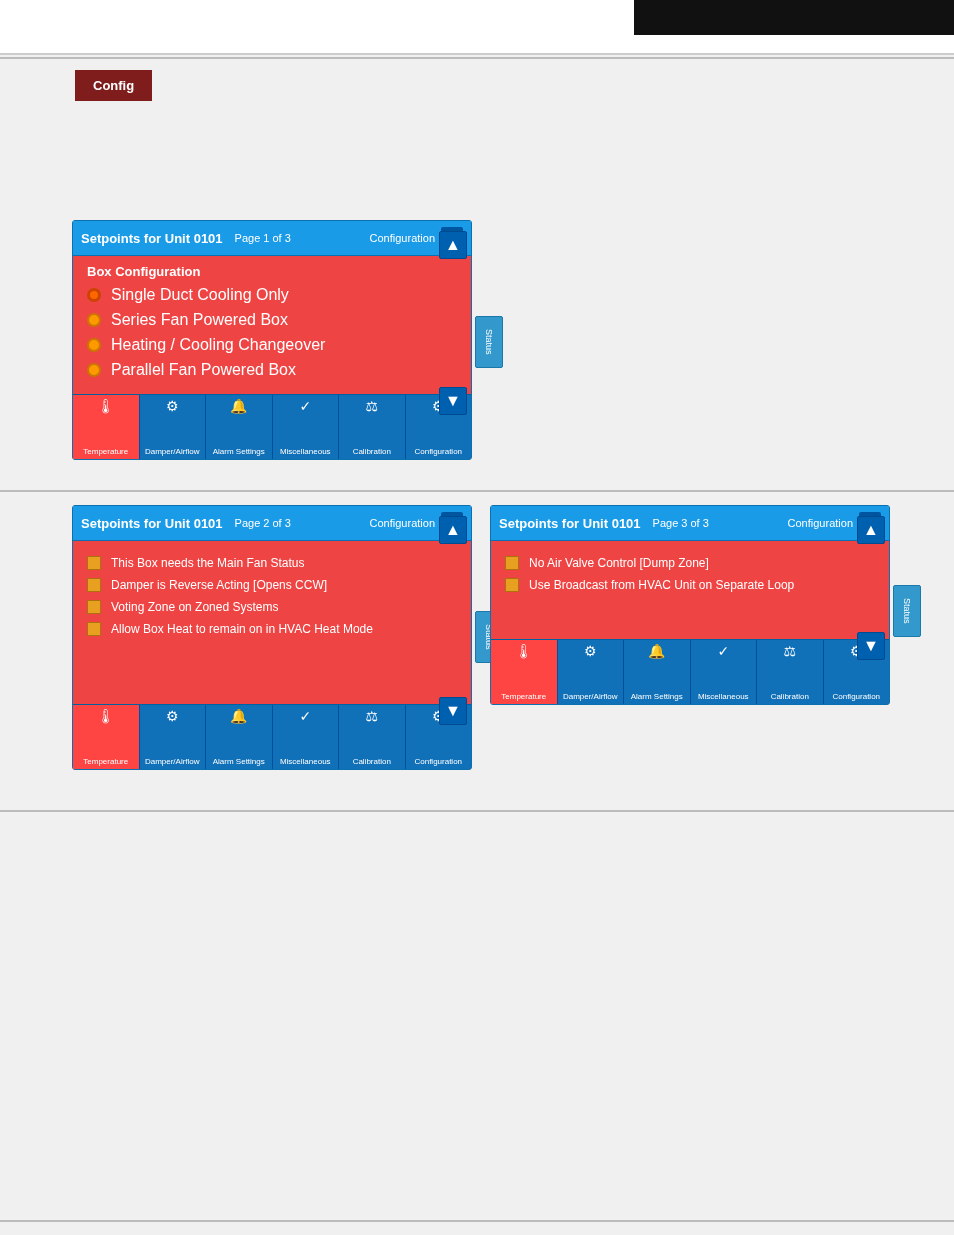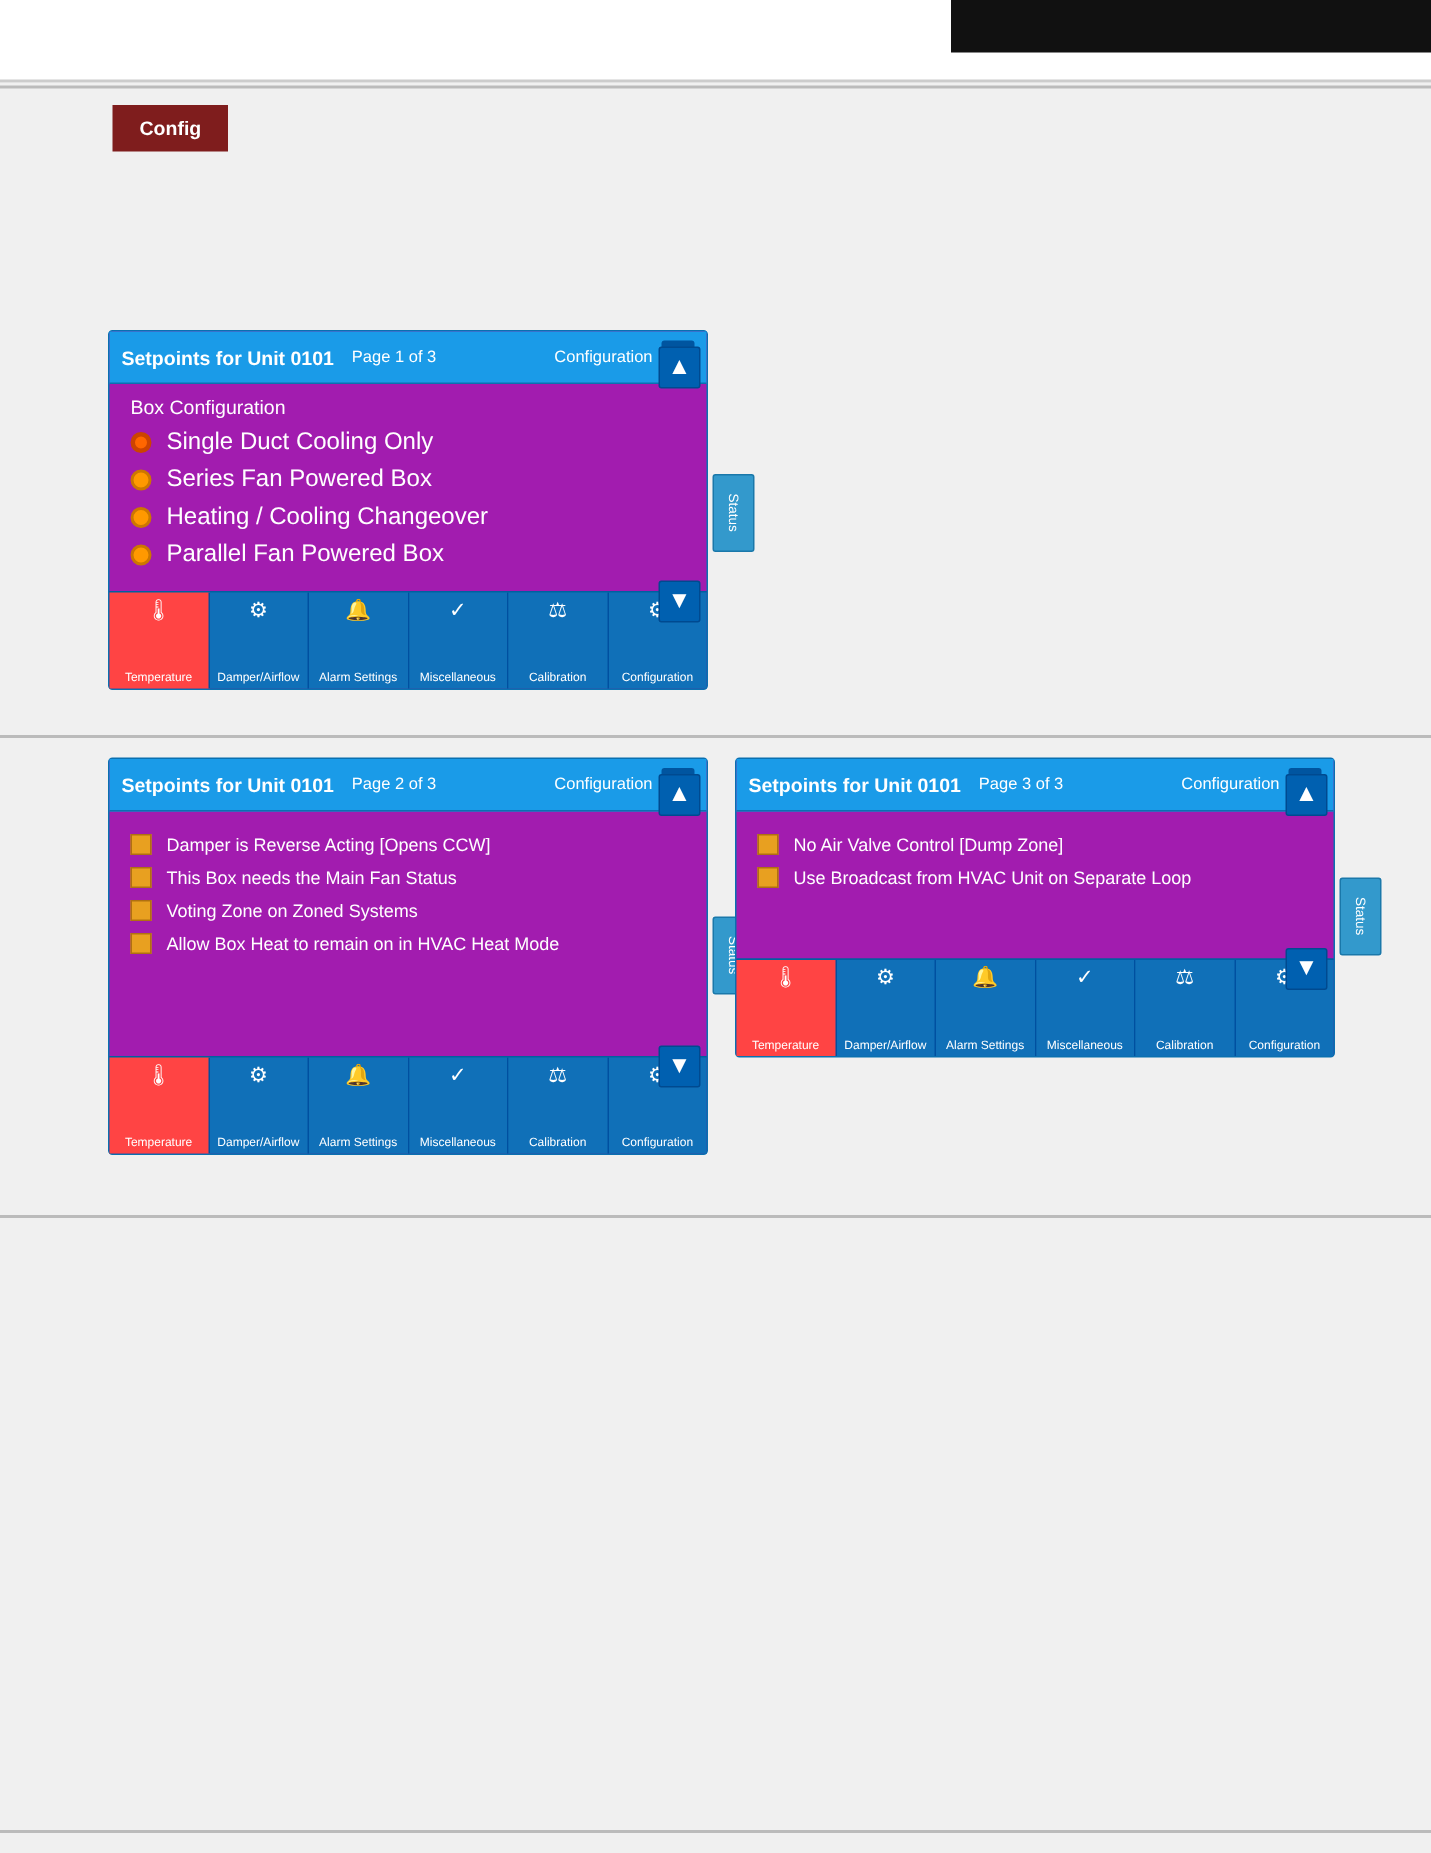--- a/index.html
+++ b/index.html
@@ -46,21 +46,21 @@
       color: #fff;
       padding: 8px 18px;
       font-size: 13px;
       font-weight: bold;
       cursor: pointer;
     }
 
     
     .panel {
       position: absolute;
-      background: #a21caf;
+      background: #ef4444;
       border: 1px solid #0a70b0;
       border-radius: 3px;
     }
 
     
     .panel-header {
       display: flex;
       align-items: center;
       background: #1a9be8;
       padding: 6px 8px;
@@ -103,21 +103,21 @@
       border-radius: 2px;
       display: flex; align-items: center; justify-content: center;
       color: #fff;
       font-size: 16px;
       cursor: pointer;
     }
 
     
     .box-config-label {
       color: #fff;
-      font-weight: normal;
+      font-weight: bold;
       font-size: 13px;
       margin-bottom: 6px;
       padding-left: 4px;
     }
 
     
     .radio-option {
       display: flex;
       align-items: center;
       margin: 5px 0;
@@ -324,25 +324,25 @@
       <span class="panel-header-title">Setpoints for Unit 0101</span>
       <span class="panel-header-page">Page 2 of 3</span>
       <span class="panel-header-config">Configuration</span>
       <div class="panel-header-icon">⌂</div>
     </div>
 
     <div class="panel-content">
 
       <div class="check-option">
         <div class="check-box"></div>
+        <span class="check-label">This Box needs the Main Fan Status</span>
+      </div>
+      <div class="check-option">
+        <div class="check-box"></div>
         <span class="check-label">Damper is Reverse Acting [Opens CCW]</span>
-      </div>
-      <div class="check-option">
-        <div class="check-box"></div>
-        <span class="check-label">This Box needs the Main Fan Status</span>
       </div>
       <div class="check-option">
         <div class="check-box"></div>
         <span class="check-label">Voting Zone on Zoned Systems</span>
       </div>
       <div class="check-option">
         <div class="check-box"></div>
         <span class="check-label">Allow Box Heat to remain on in HVAC Heat Mode</span>
       </div>
 

